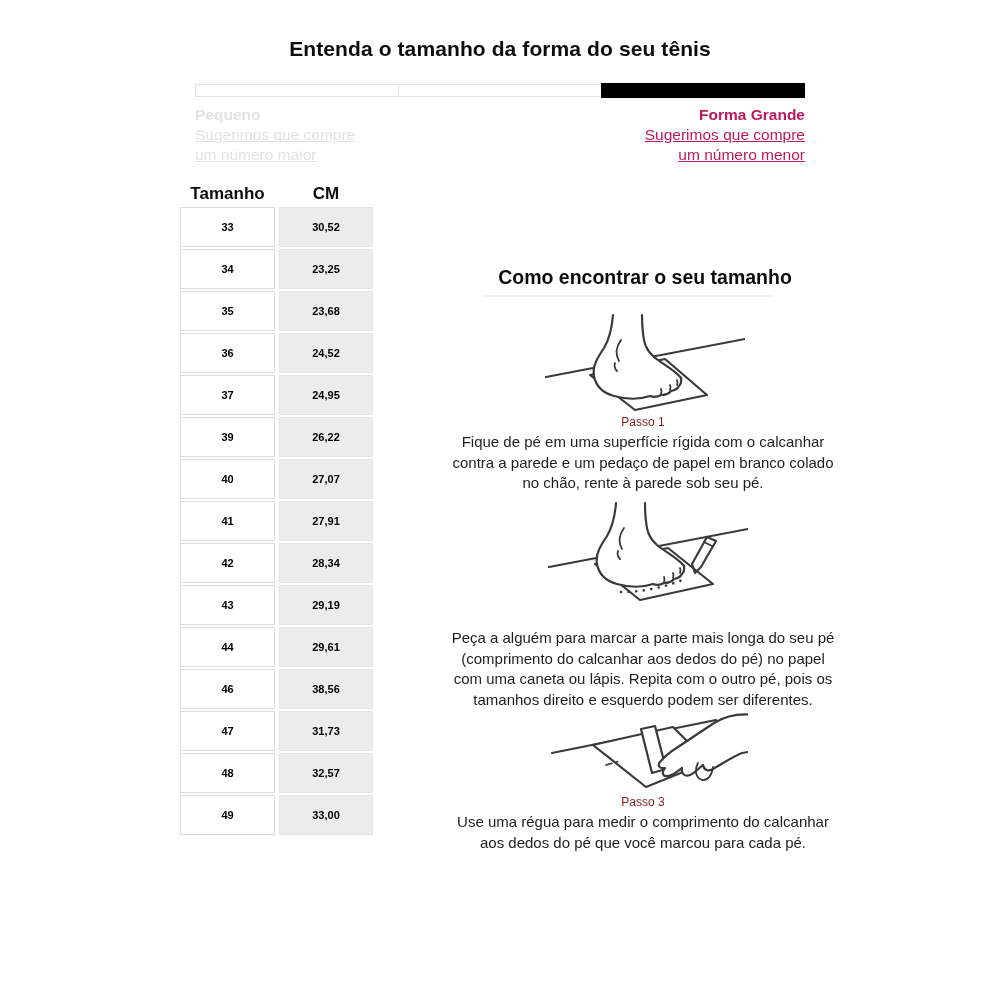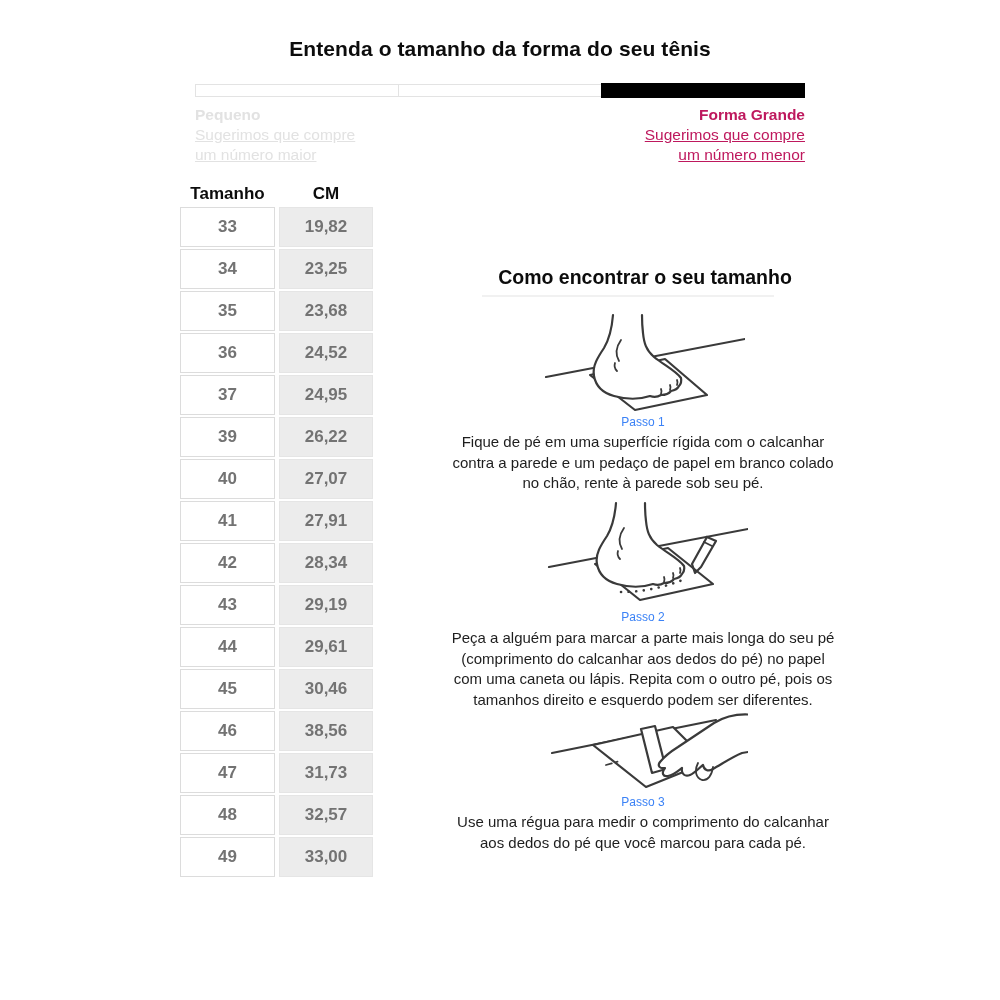--- a/index.html
+++ b/index.html
@@ -27,36 +27,36 @@
   .fit-opt.o2 { width:180px; text-align:right; }
 
   
   .col-head { position:absolute; top:184px; font-size:17px; font-weight:bold; text-align:center; color:#0c0c0c; }
   .col-head.size-h { left:180px; width:95px; }
   .col-head.cm-h   { left:279px; width:94px; }
 
   .size-table { position:absolute; top:207px; left:180px; }
   .trow { display:flex; gap:4px; margin-bottom:2px; }
   .cell { width:94px; height:40px; display:flex; align-items:center; justify-content:center;
-          font-size:17px; font-weight:bold; color:#737373; }
+          font-size:11px; font-weight:bold; color:#000000; }
   .cell.size { background:#fff; border:1px solid #dcdcdc; width:95px; }
   .cell.cm   { background:#ececec; border:1px solid #e5e5e5; }
 
   
   .howto-title { position:absolute; top:266px; left:450px; width:390px; text-align:center;
                  font-size:19.5px; font-weight:bold; color:#0c0c0c; }
   .howto-divider { position:absolute; top:295px; left:482px; width:292px; height:2px; background:#f1f1f1; }
 
   .step-icon { position:absolute; }
   .icon-1 { top:313px; left:540px; }
   .icon-2 { top:501px; left:543px; }
   .icon-3 { top:707px; left:548px; }
 
   .step-label { position:absolute; left:443px; width:400px; text-align:center;
-                font-size:12px; color:#3b82f6; }
+                font-size:12px; color:#7f1d1d; }
   .label-1 { top:415px; } .label-2 { top:610px; } .label-3 { top:795px; }
 
   .step-text { position:absolute; text-align:center; font-size:15px; line-height:20.5px;
                color:#1e1e1e; white-space:pre-line; }
   .text-1 { top:432px; left:433px; width:420px; }
   .text-2 { top:628px; left:428px; width:430px; }
   .text-3 { top:812px; left:433px; width:420px; }
 
   svg .line { fill:none; stroke:#3a3a3a; stroke-width:2.2; stroke-linecap:round; stroke-linejoin:round; }
   svg .fillw { fill:#fff; stroke:none; }
@@ -88,21 +88,21 @@
 um número menor</span>
     </div>
   </div>
 
   <div class="col-head size-h">Tamanho</div>
   <div class="col-head cm-h">CM</div>
 
   <div class="size-table">
     <div class="trow">
       <div class="cell size">33</div>
-      <div class="cell cm">19,82</div>
+      <div class="cell cm">30,52</div>
     </div>
 
     <div class="trow">
       <div class="cell size">34</div>
       <div class="cell cm">23,25</div>
     </div>
 
     <div class="trow">
       <div class="cell size">35</div>
       <div class="cell cm">23,68</div>
@@ -142,24 +142,20 @@
     <div class="trow">
       <div class="cell size">43</div>
       <div class="cell cm">29,19</div>
     </div>
 
     <div class="trow">
       <div class="cell size">44</div>
       <div class="cell cm">29,61</div>
     </div>
 
-    <div class="trow">
-      <div class="cell size">45</div>
-      <div class="cell cm">30,46</div>
-    </div>
 
     <div class="trow">
       <div class="cell size">46</div>
       <div class="cell cm">38,56</div>
     </div>
 
     <div class="trow">
       <div class="cell size">47</div>
       <div class="cell cm">31,73</div>
     </div>
@@ -204,21 +200,20 @@
       <path class="line" d="M73,2 C72,14 70,25 64,35 C58,44 52,53 54,63 C56,74 63,80 74,83 C88,87 101,86 110,83 q6,2 11,-1 q7,0 10,-4 q6,-1 8,-5 q3,-3 2,-8 C136,58 124,52 114,44 C106,37 104,30 103,20 C102,12 102,6 102,2"></path>
       <path class="thin" d="M81,27 C76,34 75,41 79,48"></path>
       <path class="thin" d="M75,50 C74,53 75,56 77,58"></path>
       <path class="thin" d="M121,81 q1,-3 0,-5 M130,77 q1,-3 0,-5 M137,72 q1,-3 0,-5"></path>
       <path class="dots" d="M78,91 Q110,91 142,78"></path>
       <path class="fillw" d="M149,63 L164,36 L173,40 L158,66 Z"></path>
       <path class="line" d="M149,63 L164,36 M158,66 L173,40 M164,36 L173,40 M149,63 L152,72 L158,66"></path>
       <path class="thin" d="M161,41 L169,45"></path>
     </svg>
   </div>
-  <div class="step-label label-2">Passo 2</div>
   <p class="step-text text-2">Peça a alguém para marcar a parte mais longa do seu pé
 (comprimento do calcanhar aos dedos do pé) no papel
 com uma caneta ou lápis. Repita com o outro pé, pois os
 tamanhos direito e esquerdo podem ser diferentes.</p>
 
   <div class="step-icon icon-3">
     <svg width="200" height="85" viewBox="0 0 200 85">
       <path class="line" d="M4,46 L168,13"></path>
       <path class="fillw" d="M45,38 L125,20 L160,55 L98,80 Z"></path>
       <path class="line" d="M45,38 L125,20 L160,55 L98,80 Z"></path>

